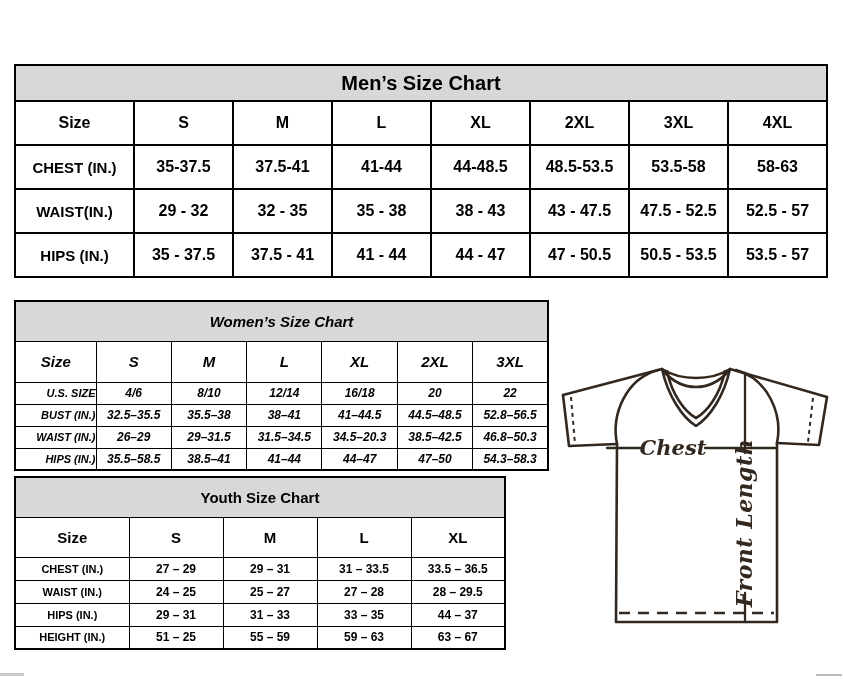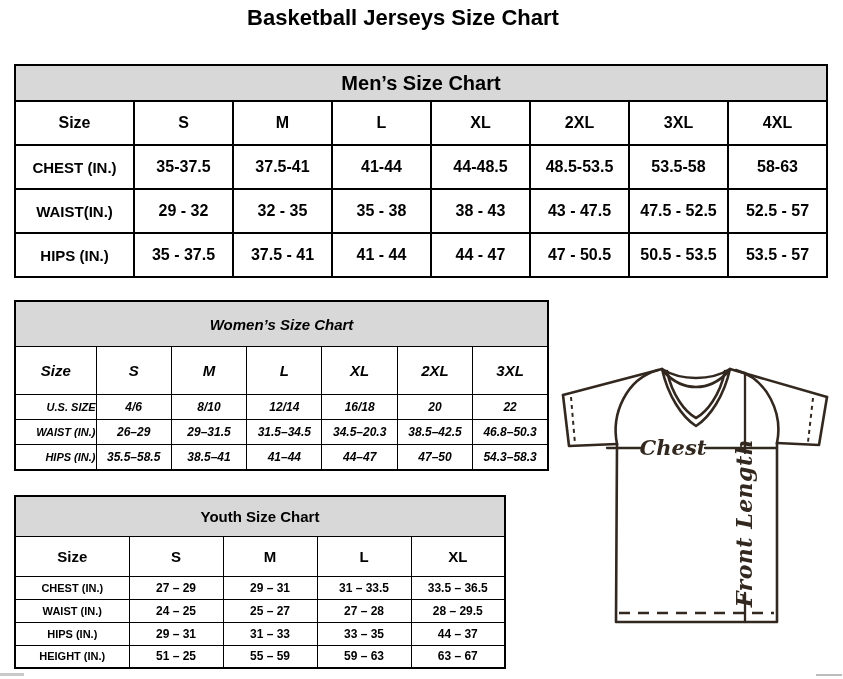--- a/index.html
+++ b/index.html
@@ -31,21 +31,21 @@
   #womens-wrap{left:14px;top:300px;width:535px;height:171px;}
   #womens-table{border:2px solid #000;}
   #womens-table td{border:1px solid #000;font-size:12px;font-style:italic;}
   #womens-table tr.title-row{height:40px;}
   #womens-table tr.title-row td{font-size:15px;}
   #womens-table tr.size-row{height:41px;}
   #womens-table tr.size-row td{font-size:15px;}
   #womens-table tr.data-row{height:22px;}
   #womens-table td.row-label{font-size:11px;text-align:right;}
   
-  #youth-wrap{left:14px;top:495px;width:492px;height:173px;}
+  #youth-wrap{left:14px;top:476px;width:492px;height:173px;}
   #youth-table{border:2px solid #000;}
   #youth-table td{border:1px solid #000;font-size:12px;}
   #youth-table tr.title-row{height:40px;}
   #youth-table tr.title-row td{font-size:15px;}
   #youth-table tr.size-row{height:40px;}
   #youth-table tr.size-row td{font-size:15px;}
   #youth-table tr.data-row{height:23px;}
   #youth-table td.row-label{font-size:11px;}
   
   .jersey{position:absolute;left:556px;top:360px;width:284px;height:275px;}
@@ -55,21 +55,20 @@
   }
   
   .scroll-frag-left{position:absolute;left:0;top:673px;width:24px;height:3px;background:#c9c9c9;}
   .scroll-frag-right{position:absolute;left:816px;top:674px;width:26px;height:2px;background:#bdbdbd;}
 </style>
 </head>
 <body>
 
 <div class="page">
 
-  <div class="page-title">Basketball Jerseys Size Chart</div>
 
   <div class="tbl-wrap" id="mens-wrap">
     <table class="size-table" id="mens-table">
       <colgroup>
         <col style="width:119px">
           <col>
           <col>
           <col>
           <col>
           <col>
@@ -149,20 +148,29 @@
             <td>3XL</td>
           </tr>
           <tr class="data-row">
             <td class="row-label">U.S. SIZE</td>
             <td>4/6</td>
             <td>8/10</td>
             <td>12/14</td>
             <td>16/18</td>
             <td>20</td>
             <td>22</td>
+          </tr>
+          <tr class="data-row">
+            <td class="row-label">BUST (IN.)</td>
+            <td>32.5–35.5</td>
+            <td>35.5–38</td>
+            <td>38–41</td>
+            <td>41–44.5</td>
+            <td>44.5–48.5</td>
+            <td>52.8–56.5</td>
           </tr>
           <tr class="data-row">
             <td class="row-label">WAIST (IN.)</td>
             <td>26–29</td>
             <td>29–31.5</td>
             <td>31.5–34.5</td>
             <td>34.5–20.3</td>
             <td>38.5–42.5</td>
             <td>46.8–50.3</td>
           </tr>

